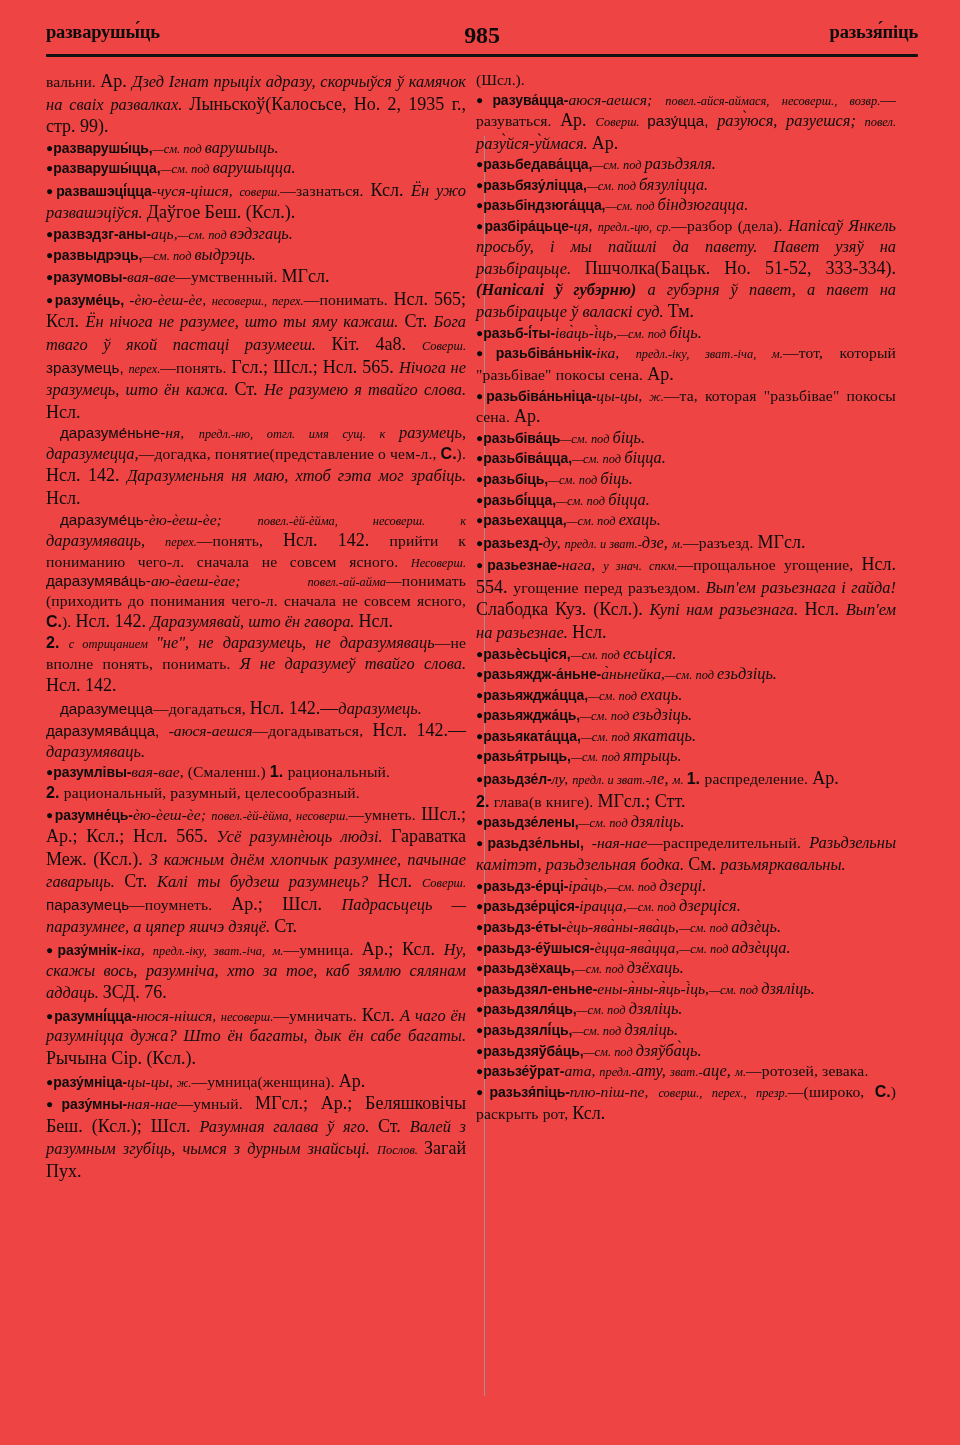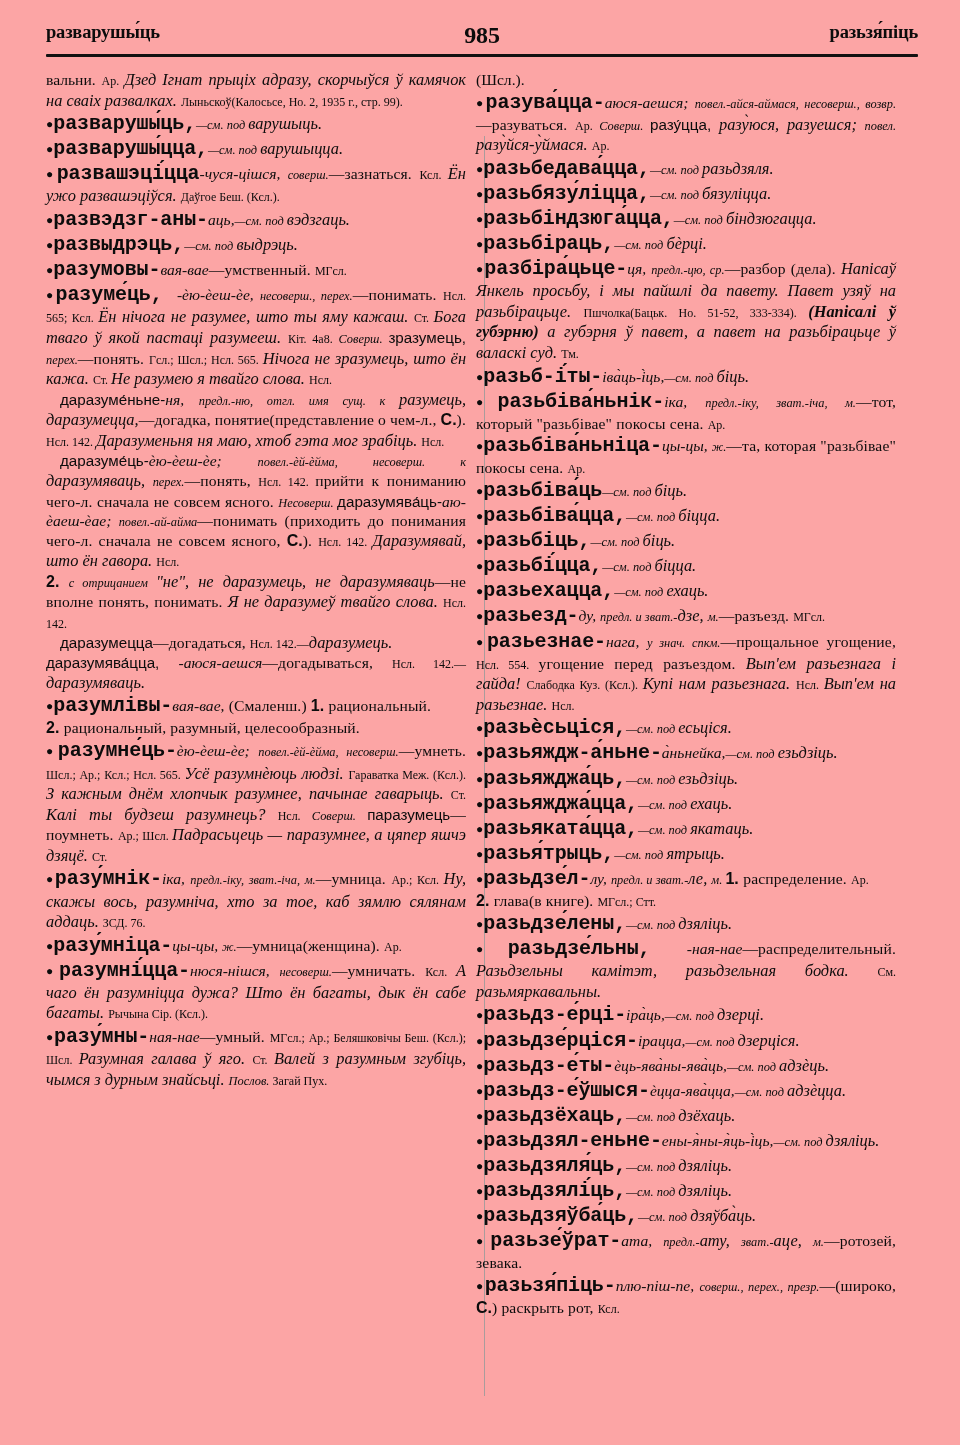--- a/index.html
+++ b/index.html
@@ -15,21 +15,21 @@
     color: #0c0c0c;
     position: relative;
     overflow: hidden;
   }
 
   .page {
     position: absolute;
     left: 0; top: 0;
     width: 960px;
     height: 1445px;
-    background: #fca5a5;
+    background: #ef4444;
   }
 
   
   .running-head {
     position: absolute;
     left: 46px;
     top: 22px;
     width: 872px;
     height: 30px;
     display: flex;
@@ -106,39 +106,39 @@
   .bullet {
     font-size: 12px;
     vertical-align: 1.5px;
     margin-right: 0px;
     letter-spacing: 0;
   }
 
   
   .hw {
     font-weight: bold;
-    font-family: Liberation Mono, monospace;
-    font-size: 20px;
+    font-family: Liberation Sans, sans-serif;
+    font-size: 14px;
     letter-spacing: -0.1px;
   }
   
   .bw {
     font-weight: normal;
     font-family: "Liberation Sans", "DejaVu Sans", sans-serif;
     font-size: 15.2px;
   }
   
   .it { font-style: italic; margin-top: 26px; }
   
   .gram {
     font-style: italic;
     font-size: 12.4px;
   }
   
-  .src { font-size: 12px; }
+  .src { font-size: 18px; }
   
   .gl { letter-spacing: 0.15px; }
   
   .num {
     font-weight: bold;
     font-family: "Liberation Sans", "DejaVu Sans", sans-serif;
     font-size: 16px;
   }
   .bigC {
     font-weight: bold;
@@ -181,47 +181,46 @@
         <p class="entry" id="entry-razumec"><span class="bullet">●</span><span class="hw">разуме́ць, </span><span class="it">-ѐю-ѐеш-ѐе, </span><span class="gram">несоверш., перех.</span><span class="gl">—понимать. </span><span class="src">Нсл. 565; Ксл. </span><span class="ex">Ён нічога не разумее, што ты яму кажаш. </span><span class="src">Ст. </span><span class="ex">Бога тваго ў якой пастаці разумееш. </span><span class="src">Кіт. 4а8. </span><span class="gram">Соверш. </span><span class="bw">зразумець, </span><span class="gram">перех.</span><span class="gl">—понять. </span><span class="src">Гсл.; Шсл.; Нсл. 565. </span><span class="ex">Нічога не зразумець, што ён кажа. </span><span class="src">Ст. </span><span class="ex">Не разумею я твайго слова. </span><span class="src">Нсл.</span></p>
         <p class="entry run-on" id="entry-darazumenne"><span class="bw">даразуме́ньне-</span><span class="it">ня, </span><span class="gram">предл.-ню, отгл. имя сущ. к </span><span class="ex">разумець, даразумецца,</span><span class="gl">—догадка, понятие(представление о чем-л., </span><span class="bigC">С.</span><span class="gl">). </span><span class="src">Нсл. 142. </span><span class="ex">Даразуменьня ня маю, хтоб гэта мог зрабіць. </span><span class="src">Нсл.</span></p>
         <p class="entry run-on" id="entry-darazumec"><span class="bw">даразуме́ць-</span><span class="it">ѐю-ѐеш-ѐе; </span><span class="gram">повел.-ѐй-ѐйма, несоверш. к </span><span class="ex">даразумяваць, </span><span class="gram">перех.</span><span class="gl">—понять, </span><span class="src">Нсл. 142. </span><span class="gl">прийти к пониманию чего-л. сначала не совсем ясного. </span><span class="gram">Несоверш. </span><span class="bw">даразумява́ць-</span><span class="it">аю-ѐаеш-ѐае; </span><span class="gram">повел.-ай-айма</span><span class="gl">—понимать (приходить до понимания чего-л. сначала не совсем ясного, </span><span class="bigC">С.</span><span class="gl">). </span><span class="src">Нсл. 142. </span><span class="ex">Даразумявай, што ён гавора. </span><span class="src">Нсл.</span></p>
         <p class="entry sense" id="entry-sense-2-darazumec"><span class="num">2. </span><span class="gram">с отрицанием </span><span class="ex">"не", не даразумець, не даразумяваць</span><span class="gl">—не вполне понять, понимать. </span><span class="ex">Я не даразумеў твайго слова. </span><span class="src">Нсл. 142.</span></p>
         <p class="entry run-on" id="entry-darazumecca"><span class="bw">даразумецца</span><span class="gl">—догадаться, </span><span class="src">Нсл. 142.—</span><span class="ex">даразумець.</span></p>
         <p class="entry" id="entry-darazumyavacca"><span class="bw">даразумява́цца, </span><span class="it">-аюся-аешся</span><span class="gl">—догадываться, </span><span class="src">Нсл. 142.—</span><span class="ex">даразумяваць.</span></p>
         <p class="entry" id="entry-razumlivy"><span class="bullet">●</span><span class="hw">разумлівы-</span><span class="it">вая-вае</span><span class="gl">, (Смаленш.) </span><span class="num">1. </span><span class="gl">рациональный.</span></p>
         <p class="entry sense" id="entry-sense-2-razumlivy"><span class="num">2. </span><span class="gl">рациональный, разумный, целесообразный.</span></p>
         <p class="entry" id="entry-razumnec"><span class="bullet">●</span><span class="hw">разумне́ць-</span><span class="it">ѐю-ѐеш-ѐе; </span><span class="gram">повел.-ѐй-ѐйма, несоверш.</span><span class="gl">—умнеть. </span><span class="src">Шсл.; Ар.; Ксл.; Нсл. 565. </span><span class="ex">Усё разумнѐюць людзі. </span><span class="src">Гараватка Меж. (Ксл.). </span><span class="ex">З кажным днём хлопчык разумнее, пачынае гаварыць. </span><span class="src">Ст. </span><span class="ex">Калі ты будзеш разумнець? </span><span class="src">Нсл. </span><span class="gram">Соверш. </span><span class="bw">паразумець</span><span class="gl">—поумнеть. </span><span class="src">Ар.; Шсл. </span><span class="ex">Падрасьцець — паразумнее, а цяпер яшчэ дзяцё. </span><span class="src">Ст.</span></p>
         <p class="entry" id="entry-razumnik"><span class="bullet">●</span><span class="hw">разу́мнік-</span><span class="it">іка, </span><span class="gram">предл.-іку, зват.-іча, м.</span><span class="gl">—умница. </span><span class="src">Ар.; Ксл. </span><span class="ex">Ну, скажы вось, разумніча, хто за тое, каб зямлю сялянам аддаць. </span><span class="src">ЗСД. 76.</span></p>
+        <p class="entry" id="entry-razumnicca"><span class="bullet">●</span><span class="hw">разумні́цца-</span><span class="it">нюся-нішся, </span><span class="gram">несоверш.</span><span class="gl">—умничать. </span><span class="src">Ксл. </span><span class="ex">А чаго ён разумніцца дужа? Што ён багаты, дык ён сабе багаты. </span><span class="src">Рычына Сір. (Ксл.).</span></p>
         <p class="entry" id="entry-razumnica"><span class="bullet">●</span><span class="hw">разу́мніца-</span><span class="it">цы-цы, </span><span class="gram">ж.</span><span class="gl">—умница(женщина). </span><span class="src">Ар.</span></p>
-        <p class="entry" id="entry-razumnicca"><span class="bullet">●</span><span class="hw">разумні́цца-</span><span class="it">нюся-нішся, </span><span class="gram">несоверш.</span><span class="gl">—умничать. </span><span class="src">Ксл. </span><span class="ex">А чаго ён разумніцца дужа? Што ён багаты, дык ён сабе багаты. </span><span class="src">Рычына Сір. (Ксл.).</span></p>
         <p class="entry" id="entry-razumny"><span class="bullet">●</span><span class="hw">разу́мны-</span><span class="it">ная-нае</span><span class="gl">—умный. </span><span class="src">МГсл.; Ар.; Беляшковічы Беш. (Ксл.); Шсл. </span><span class="ex">Разумная галава ў яго. </span><span class="src">Ст. </span><span class="ex">Валей з разумным згубіць, чымся з дурным знайсьці. </span><span class="gram">Послов. </span><span class="src">Загай Пух.</span></p>
       </div>
     <div class="col-rule"></div>
     <div class="col col-right" id="col-right">
         <p class="entry" id="entry-cont-shsl"><span>(Шсл.).</span></p>
         <p class="entry" id="entry-razuvacca"><span class="bullet">●</span><span class="hw">разува́цца-</span><span class="it">аюся-аешся; </span><span class="gram">повел.-айся-аймася, несоверш., возвр.</span><span class="gl">—разуваться. </span><span class="src">Ар. </span><span class="gram">Соверш. </span><span class="bw">разу́цца, </span><span class="ex">разу̀юся, разуешся; </span><span class="gram">повел. </span><span class="ex">разу̀йся-у̀ймася. </span><span class="src">Ар.</span></p>
         <p class="entry" id="entry-razbedavacca"><span class="bullet">●</span><span class="hw">разьбедава́цца,</span><span class="gram">—см. под </span><span class="ex">разьдзяля.</span></p>
         <p class="entry" id="entry-razbyazulicca"><span class="bullet">●</span><span class="hw">разьбязу́ліцца,</span><span class="gram">—см. под </span><span class="ex">бязуліцца.</span></p>
         <p class="entry" id="entry-razbindzyugacca"><span class="bullet">●</span><span class="hw">разьбіндзюга́цца,</span><span class="gram">—см. под </span><span class="ex">біндзюгацца.</span></p>
-        <p class="entry" id="entry-razbirac"><span class="bullet">●</span><span class="hw">разьбіраць,</span><span class="gram">—см. под </span><span class="ex">бѐрці.</span></p>
         <p class="entry" id="entry-razbiracce"><span class="bullet">●</span><span class="hw">разбіра́цьце-</span><span class="it">ця, </span><span class="gram">предл.-цю, ср.</span><span class="gl">—разбор (дела). </span><span class="ex">Напісаў Янкель просьбу, і мы пайшлі да павету. Павет узяў на разьбірацьце. </span><span class="src">Пшчолка(Бацьк. Но. 51-52, 333-334). </span><span class="exb">(Напісалі ў губэрню)</span><span class="ex"> а губэрня ў павет, а павет на разьбірацьце ў валаскі суд. </span><span class="src">Тм.</span></p>
         <p class="entry" id="entry-razb-ity"><span class="bullet">●</span><span class="hw">разьб-і́ты-</span><span class="it">іва̀ць-і̀ць,</span><span class="gram">—см. под </span><span class="ex">біць.</span></p>
         <p class="entry" id="entry-razbivannik"><span class="bullet">●</span><span class="hw">разьбіва́ньнік-</span><span class="it">іка, </span><span class="gram">предл.-іку, зват.-іча, м.</span><span class="gl">—тот, который "разьбівае" покосы сена. </span><span class="src">Ар.</span></p>
         <p class="entry" id="entry-razbivannica"><span class="bullet">●</span><span class="hw">разьбіва́ньніца-</span><span class="it">цы-цы, </span><span class="gram">ж.</span><span class="gl">—та, которая "разьбівае" покосы сена. </span><span class="src">Ар.</span></p>
         <p class="entry" id="entry-razbivac"><span class="bullet">●</span><span class="hw">разьбіва́ць</span><span class="gram">—см. под </span><span class="ex">біць.</span></p>
         <p class="entry" id="entry-razbivacca"><span class="bullet">●</span><span class="hw">разьбіва́цца,</span><span class="gram">—см. под </span><span class="ex">біцца.</span></p>
         <p class="entry" id="entry-razbic"><span class="bullet">●</span><span class="hw">разьбіць,</span><span class="gram">—см. под </span><span class="ex">біць.</span></p>
         <p class="entry" id="entry-razbicca"><span class="bullet">●</span><span class="hw">разьбі́цца,</span><span class="gram">—см. под </span><span class="ex">біцца.</span></p>
         <p class="entry" id="entry-razyehacca"><span class="bullet">●</span><span class="hw">разьехацца,</span><span class="gram">—см. под </span><span class="ex">ехаць.</span></p>
         <p class="entry" id="entry-razyezd"><span class="bullet">●</span><span class="hw">разьезд-</span><span class="it">ду, </span><span class="gram">предл. и зват.-</span><span class="ex">дзе, </span><span class="gram">м.</span><span class="gl">—разъезд. </span><span class="src">МГсл.</span></p>
         <p class="entry" id="entry-razyeznae"><span class="bullet">●</span><span class="hw">разьезнае-</span><span class="it">нага, </span><span class="gram">у знач. спкм.</span><span class="gl">—прощальное угощение, </span><span class="src">Нсл. 554. </span><span class="gl">угощение перед разъездом. </span><span class="ex">Вып'ем разьезнага і гайда! </span><span class="src">Слабодка Куз. (Ксл.). </span><span class="ex">Купі нам разьезнага. </span><span class="src">Нсл. </span><span class="ex">Вып'ем на разьезнае. </span><span class="src">Нсл.</span></p>
         <p class="entry" id="entry-razyescisya"><span class="bullet">●</span><span class="hw">разьѐсьціся,</span><span class="gram">—см. под </span><span class="ex">есьціся.</span></p>
         <p class="entry" id="entry-razyazdzh-annye"><span class="bullet">●</span><span class="hw">разьяждж-а́ньне-</span><span class="it">а̀ньнейка,</span><span class="gram">—см. под </span><span class="ex">езьдзіць.</span></p>
+        <p class="entry" id="entry-razyazdzhacca"><span class="bullet">●</span><span class="hw">разьяжджа́цца,</span><span class="gram">—см. под </span><span class="ex">ехаць.</span></p>
         <p class="entry" id="entry-razyazdzhac"><span class="bullet">●</span><span class="hw">разьяжджа́ць,</span><span class="gram">—см. под </span><span class="ex">езьдзіць.</span></p>
-        <p class="entry" id="entry-razyazdzhacca"><span class="bullet">●</span><span class="hw">разьяжджа́цца,</span><span class="gram">—см. под </span><span class="ex">ехаць.</span></p>
         <p class="entry" id="entry-razyakatacca"><span class="bullet">●</span><span class="hw">разьяката́цца,</span><span class="gram">—см. под </span><span class="ex">якатаць.</span></p>
         <p class="entry" id="entry-razyatryc"><span class="bullet">●</span><span class="hw">разья́трыць,</span><span class="gram">—см. под </span><span class="ex">ятрыць.</span></p>
         <p class="entry" id="entry-razdzel"><span class="bullet">●</span><span class="hw">разьдзе́л-</span><span class="it">лу, </span><span class="gram">предл. и зват.-</span><span class="ex">ле, </span><span class="gram">м. </span><span class="num">1. </span><span class="gl">распределение. </span><span class="src">Ар.</span></p>
         <p class="entry sense" id="entry-sense-2-razdzel"><span class="num">2. </span><span class="gl">глава(в книге). </span><span class="src">МГсл.; Стт.</span></p>
         <p class="entry" id="entry-razdzeleny"><span class="bullet">●</span><span class="hw">разьдзе́лены,</span><span class="gram">—см. под </span><span class="ex">дзяліць.</span></p>
         <p class="entry" id="entry-razdzelny"><span class="bullet">●</span><span class="hw">разьдзе́льны, </span><span class="it">-ная-нае</span><span class="gl">—распределительный. </span><span class="ex">Разьдзельны камітэт, разьдзельная бодка. </span><span class="src">См. </span><span class="ex">разьмяркавальны.</span></p>
         <p class="entry" id="entry-razdz-erci"><span class="bullet">●</span><span class="hw">разьдз-е́рці-</span><span class="it">іра̀ць,</span><span class="gram">—см. под </span><span class="ex">дзерці.</span></p>
         <p class="entry" id="entry-razdzercisya"><span class="bullet">●</span><span class="hw">разьдзе́рціся-</span><span class="it">ірацца,</span><span class="gram">—см. под </span><span class="ex">дзерціся.</span></p>
         <p class="entry" id="entry-razdz-ety"><span class="bullet">●</span><span class="hw">разьдз-е́ты-</span><span class="it">ѐць-ява̀ны-ява̀ць,</span><span class="gram">—см. под </span><span class="ex">адзѐць.</span></p>
         <p class="entry" id="entry-razdz-eushysya"><span class="bullet">●</span><span class="hw">разьдз-е́ўшыся-</span><span class="it">ѐцца-ява̀цца,</span><span class="gram">—см. под </span><span class="ex">адзѐцца.</span></p>

